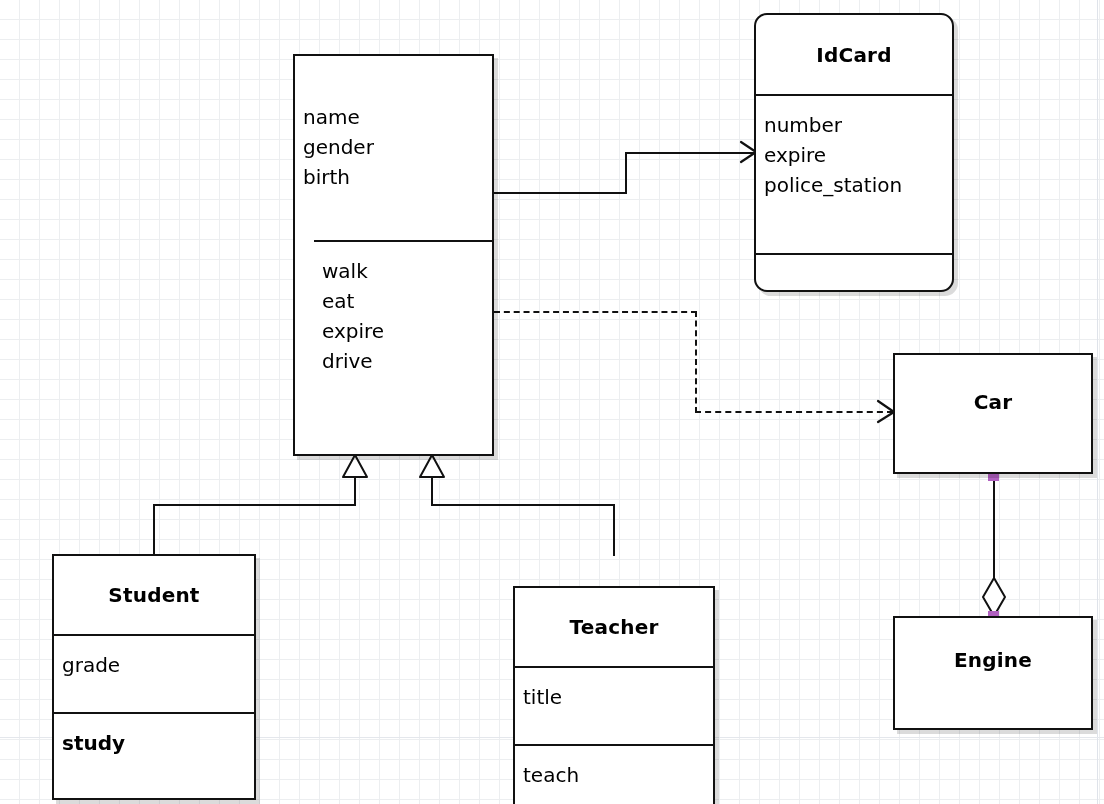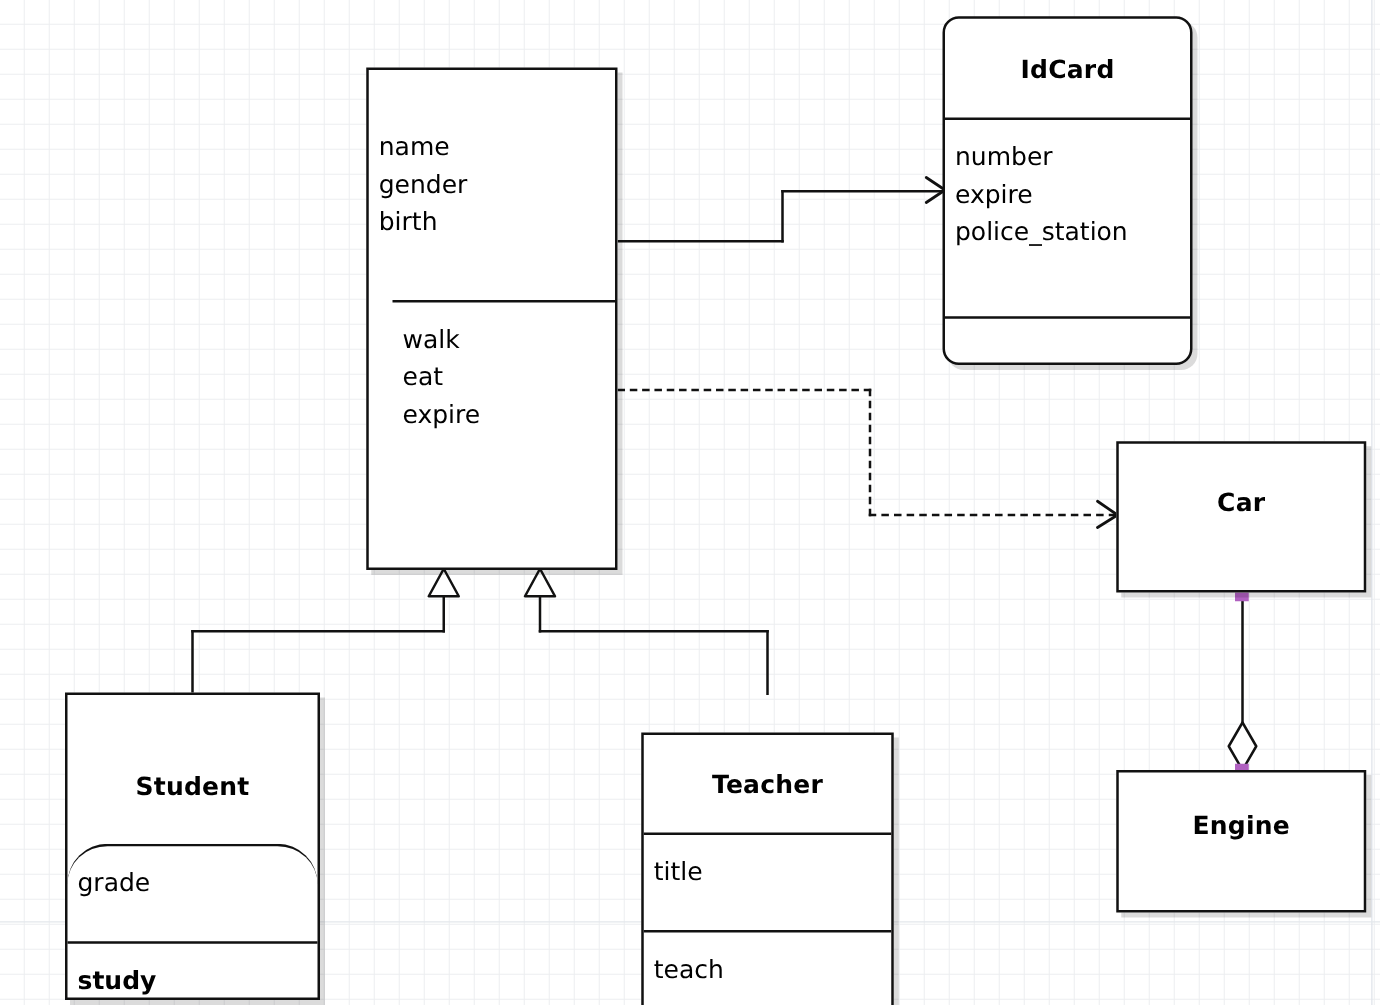--- a/index.html
+++ b/index.html
@@ -150,20 +150,21 @@
   <div class="uml-class" style="left:293px; top:54px; width:201px; height:402px;">
     <div class="uml-compartment uml-members" style="height:152px;margin-top:32px;">
       <div class="uml-member">name</div>
       <div class="uml-member">gender</div>
       <div class="uml-member">birth</div>
     </div>
     <div class="uml-compartment uml-members" style="height:188px;margin-left:19px;">
       <div class="uml-member">walk</div>
       <div class="uml-member">eat</div>
       <div class="uml-member">expire</div>
+      <div class="uml-member">drive</div>
     </div>
   </div>
 
   <div class="uml-class" style="left:754px; top:13px; width:200px; height:279px;border-radius:13px;">
     <div class="uml-compartment uml-title" style="height:79px;">IdCard</div>
     <div class="uml-compartment uml-members" style="height:159px;">
       <div class="uml-member">number</div>
       <div class="uml-member">expire</div>
       <div class="uml-member">police_station</div>
     </div>
@@ -172,22 +173,22 @@
 
   <div class="uml-class" style="left:893px; top:353px; width:200px; height:121px;">
     <div class="uml-compartment uml-title" style="height:93px;">Car</div>
   </div>
 
   <div class="uml-class" style="left:893px; top:616px; width:200px; height:114px;">
     <div class="uml-compartment uml-title" style="height:84px;">Engine</div>
   </div>
 
   <div class="uml-class" style="left:52px; top:554px; width:204px; height:246px;">
-    <div class="uml-compartment uml-title" style="height:92px;margin-top:27px;">Student</div>
-    <div class="uml-compartment uml-members" style="height:78px;border-radius:32px;">
+    <div class="uml-compartment uml-title" style="height:78px;">Student</div>
+    <div class="uml-compartment uml-members" style="height:78px;">
       <div class="uml-member">grade</div>
     </div>
     <div class="uml-compartment uml-members" style="height:86px;font-weight:bold;">
       <div class="uml-member">study</div>
     </div>
   </div>
 
   <div class="uml-class" style="left:513px; top:554px; width:202px; height:246px;margin-top:32px;">
     <div class="uml-compartment uml-title" style="height:78px;">Teacher</div>
     <div class="uml-compartment uml-members" style="height:78px;">

